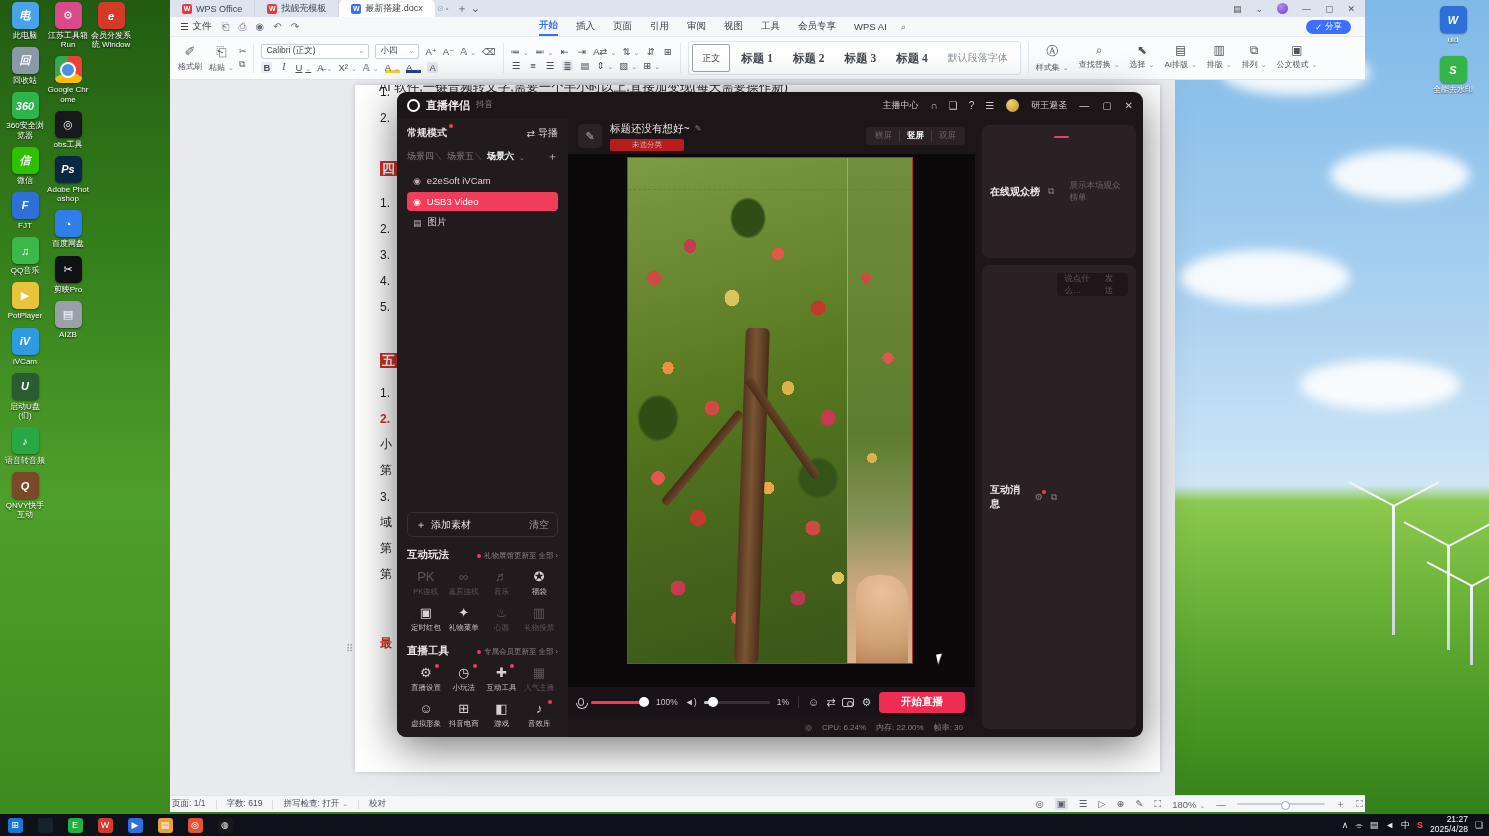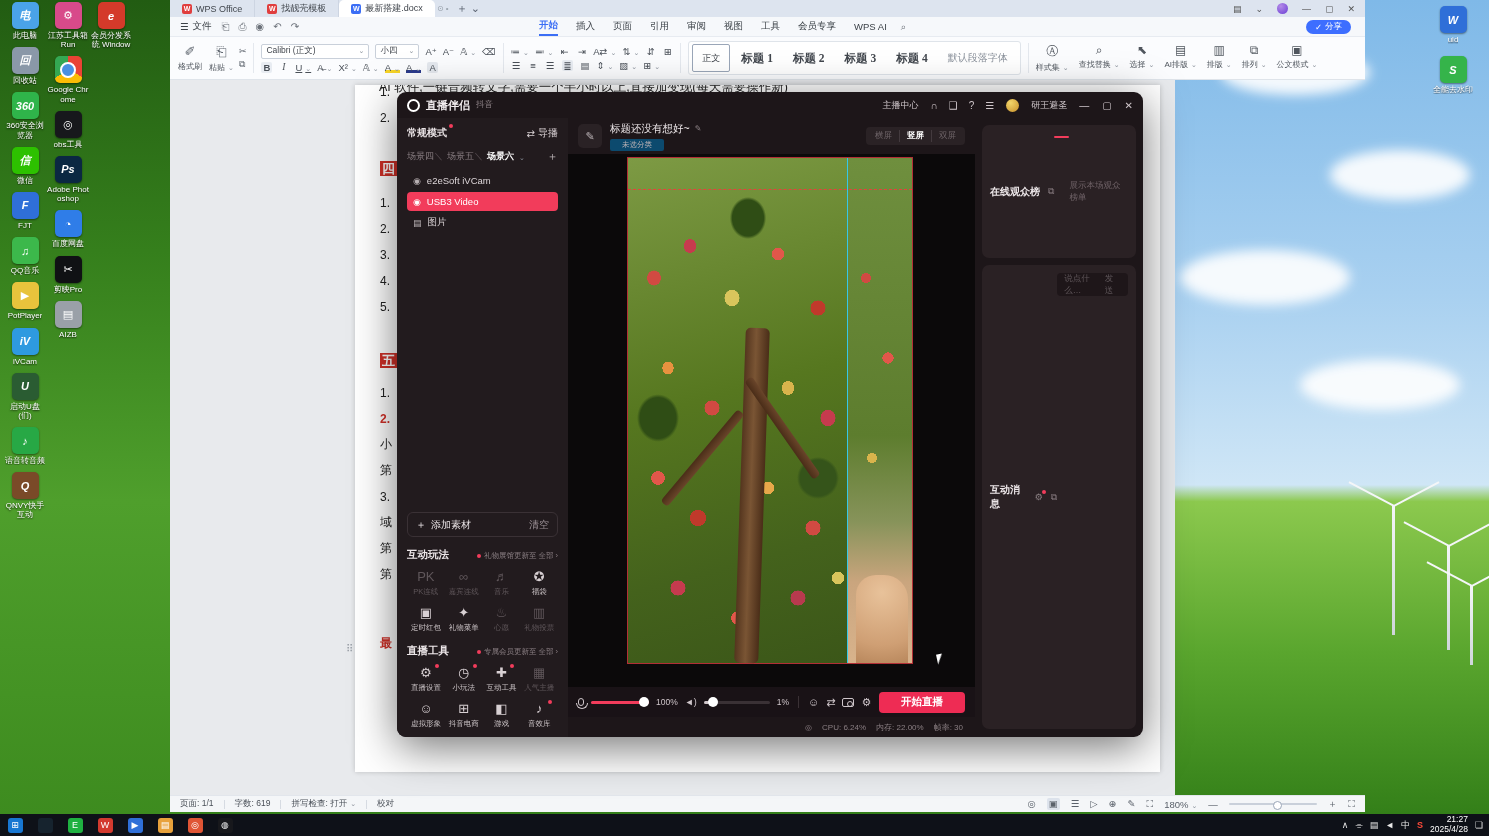--- a/index.html
+++ b/index.html
@@ -79,21 +79,21 @@
 
   .doc-canvas{position:absolute;left:0;top:80px;width:1005px;height:715px;background:#e8eaed;}
   .doc-page{position:absolute;left:185px;top:5px;width:805px;height:687px;background:#fff;box-shadow:0 0 5px rgba(0,0,0,.18);}
   .doc-topline{position:absolute;left:24px;top:0;width:620px;height:8px;overflow:hidden;font-size:12.5px;color:#222;}
   .doc-topline span{display:block;margin-top:-6px;}
   .frag{position:absolute;left:25px;font-size:12px;color:#222;line-height:1;}
   .frag.hl{background:#d03028;color:#fff;font-weight:bold;font-size:13px;padding:1px 2px;}
   .frag.red{color:#d03028;font-weight:bold;}
   .drag-handle{position:absolute;left:176px;top:563px;color:#9aa0a8;font-size:10px;}
 
-  .wps-status{position:absolute;left:0;top:795px;width:1195px;height:17px;background:#f4f6f8;border-top:1px solid #e2e6ec;display:flex;align-items:center;font-size:8.5px;color:#4a5058;padding:0 10px;}
+  .wps-status{position:absolute;left:0;top:795px;width:1195px;height:17px;background:#f4f6f8;border-top:1px solid #e2e6ec;display:flex;align-items:center;font-size:8.5px;color:#4a5058;padding:0 2px;}
   .ws-left{display:flex;gap:10px;align-items:center;}
   .ws-sep{width:1px;height:9px;background:#d6dbe2;}
   .ws-right{margin-left:auto;display:flex;gap:11px;align-items:center;color:#5a616a;font-size:9.5px;}
   .ws-ic.sel{background:#dde3ec;border-radius:2px;padding:0 2px;}
   .zoom-slider{width:88px;height:2px;background:#c9d0da;border-radius:2px;position:relative;}
   .zoom-slider::after{content:"";position:absolute;left:44px;top:-2.5px;width:7px;height:7px;border-radius:50%;background:#fff;border:1px solid #9aa6b8;}
 
   
   #stream{position:absolute;left:397px;top:92px;width:746px;height:645px;background:#1d1619;border-radius:9px;box-shadow:0 10px 44px rgba(0,0,0,.55);z-index:10;overflow:hidden;color:#e8e2e4;}
   .s-header{height:26px;display:flex;align-items:center;padding:0 10px;gap:6px;}
@@ -136,21 +136,21 @@
   .pcell.dim .pic,.pcell.dim .plabel{color:#5f565a;}
   .pcell.has-dot::after{content:"";position:absolute;top:-2px;right:6px;width:4px;height:4px;border-radius:50%;background:#f23c5b;}
 
   
   .s-center{flex:1;display:flex;flex-direction:column;position:relative;}
   .c-info{height:36px;display:flex;align-items:center;padding:0 10px;gap:8px;}
   .c-edit-box{width:24px;height:24px;border-radius:5px;background:#2a2225;display:flex;align-items:center;justify-content:center;color:#b8b0b3;font-size:11px;}
   .c-title-wrap{display:flex;flex-direction:column;gap:3px;}
   .c-title{font-size:10.5px;color:#ece6e8;display:flex;gap:5px;align-items:center;}
   .c-title .pen{font-size:8px;color:#8a7f83;}
-  .c-cat{font-size:7.5px;color:#b8b0b3;background:#0c4a6e;border-radius:2px;padding:1px 12px;align-self:flex-start;}
+  .c-cat{font-size:7.5px;color:#b8b0b3;background:#b91c1c;border-radius:2px;padding:1px 22px;align-self:flex-start;}
   .ori-pill{margin-left:auto;display:flex;align-items:center;gap:7px;background:#2a2225;border-radius:4px;padding:3px 9px;font-size:8.5px;color:#6e6468;}
   .ori+.ori{border-left:1px solid #433a3e;padding-left:7px;}
   .ori.active{color:#fff;font-weight:bold;}
   .c-canvas{flex:1;background:#0b090a;position:relative;overflow:hidden;}
   .video{position:absolute;left:60px;top:4px;width:284px;height:505px;outline:1px solid rgba(235,60,70,.75);}
   .orchard{position:absolute;inset:0;background:
     radial-gradient(11px 12px at 26px 120px,#d14a42 62%,transparent 63%),
     radial-gradient(10px 11px at 62px 88px,#c63b4e 62%,transparent 63%),
     radial-gradient(12px 13px at 104px 140px,#d9c55c 62%,transparent 63%),
     radial-gradient(10px 10px at 150px 96px,#e2574a 62%,transparent 63%),

